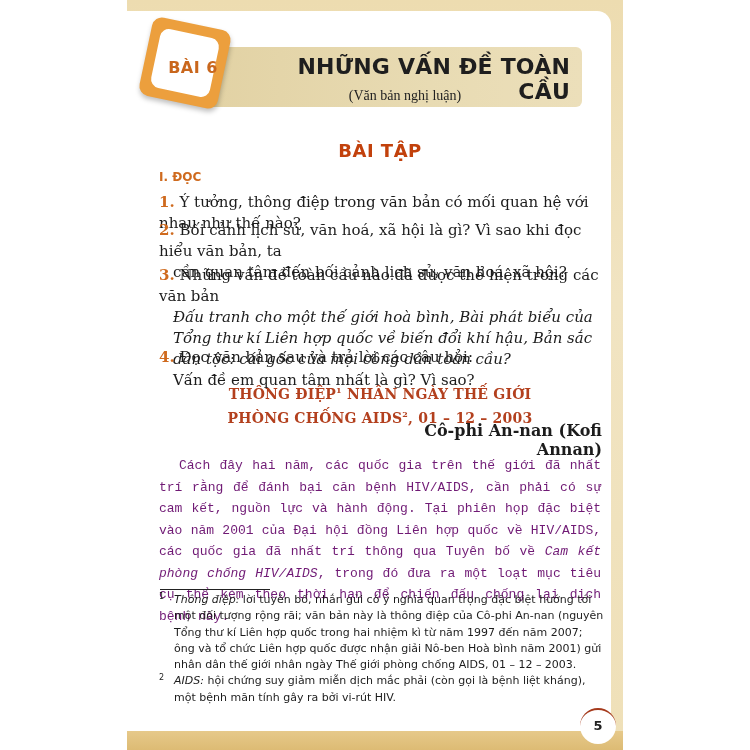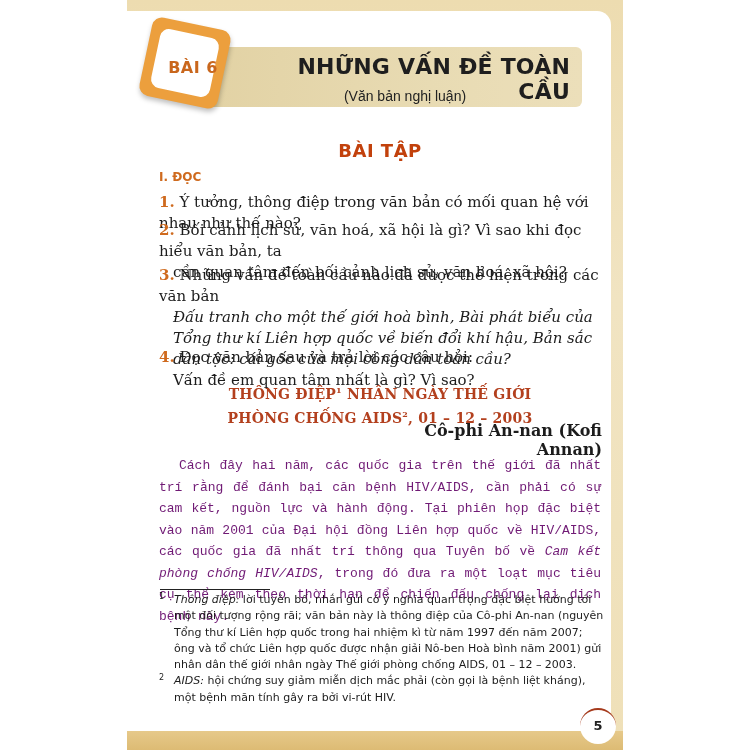--- a/index.html
+++ b/index.html
@@ -43,21 +43,21 @@
       font-family: "DejaVu Sans", sans-serif; font-weight: bold;
       font-size: 16px; color: #c9671d; letter-spacing: 0.5px;
     }
     .lesson-title {
       position: absolute; left: 240px; top: 54px; width: 330px; text-align: right;
       font-family: "DejaVu Sans", sans-serif; font-weight: bold;
       font-size: 22px; color: #1e1e1e; letter-spacing: 0.2px;
     }
     .lesson-subtitle {
       position: absolute; left: 240px; top: 88px; width: 330px; text-align: center;
-      font-family: Liberation Sans, sans-serif;
+      font-family: Liberation Serif, serif;
       font-size: 14px; color: #222;
     }
 
     .section-title {
       position: absolute; left: 150px; top: 140px; width: 460px; text-align: center;
       font-family: "DejaVu Sans", sans-serif; font-weight: bold;
       font-size: 18px; color: #c2410c; letter-spacing: 0.5px;
     }
     .subsection-title {
       position: absolute; left: 159px; top: 170px;

